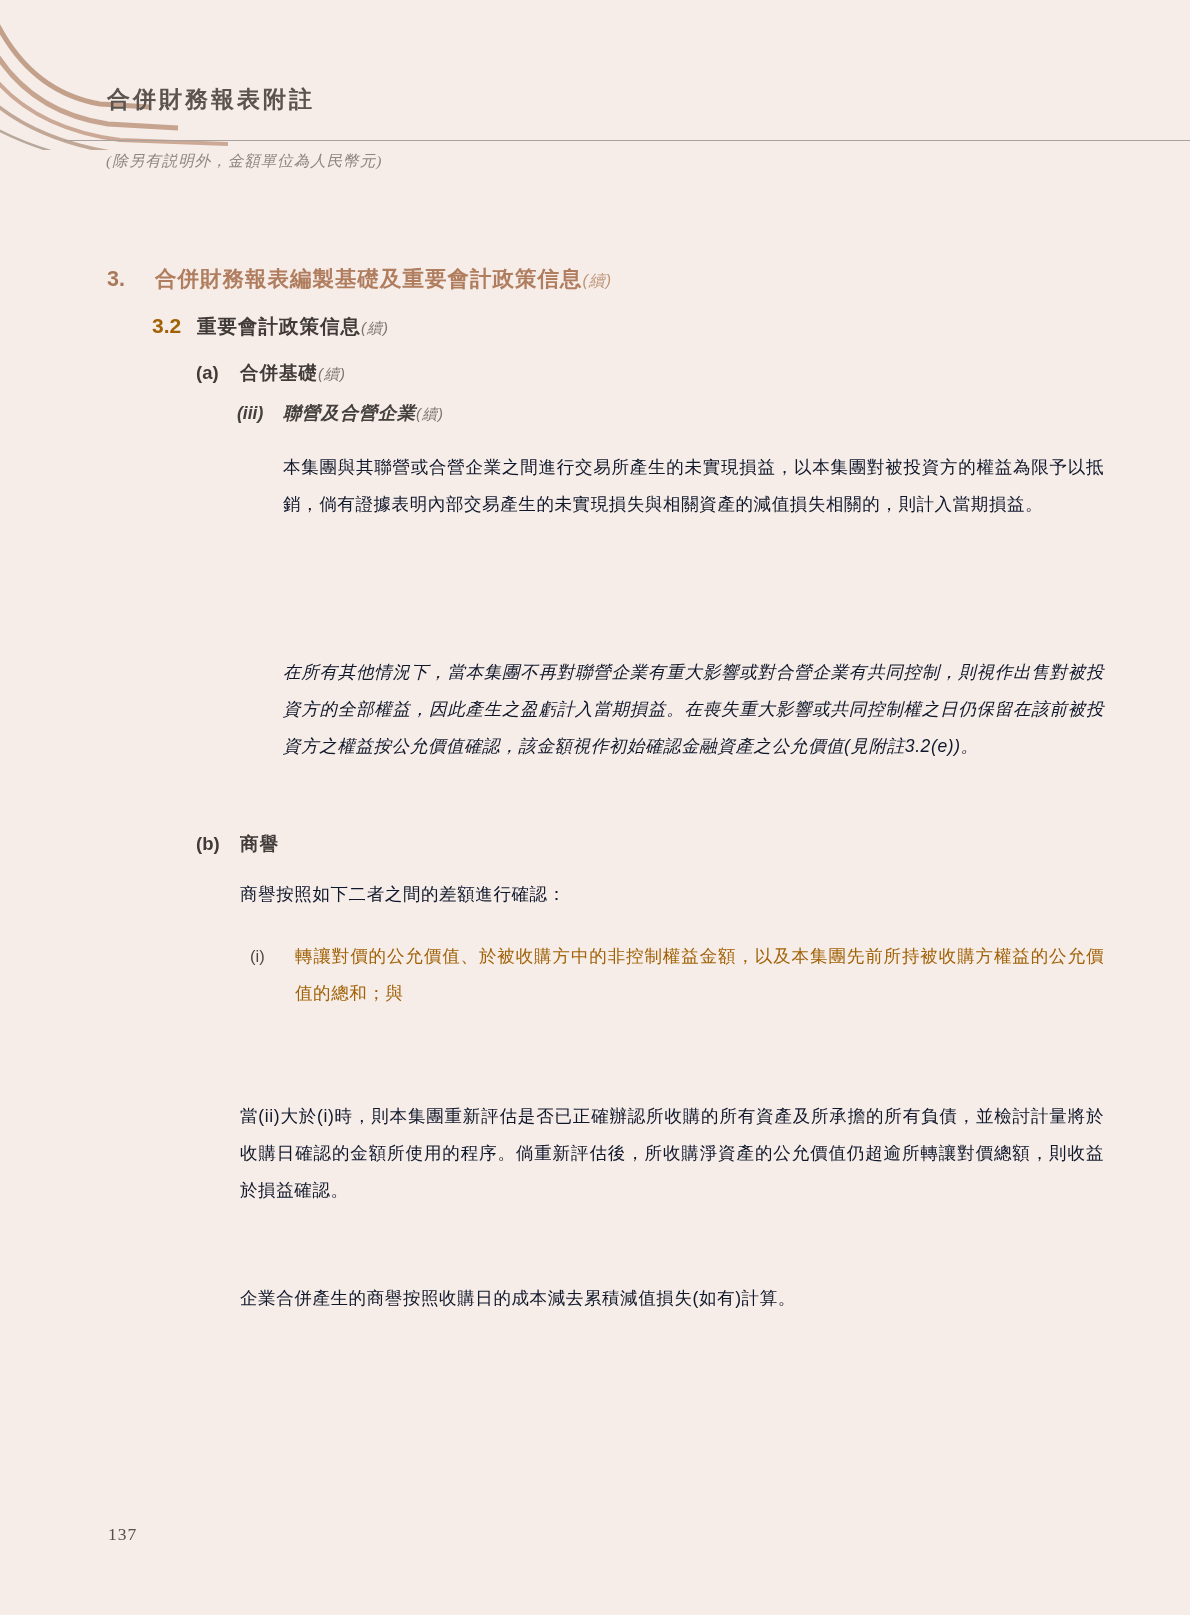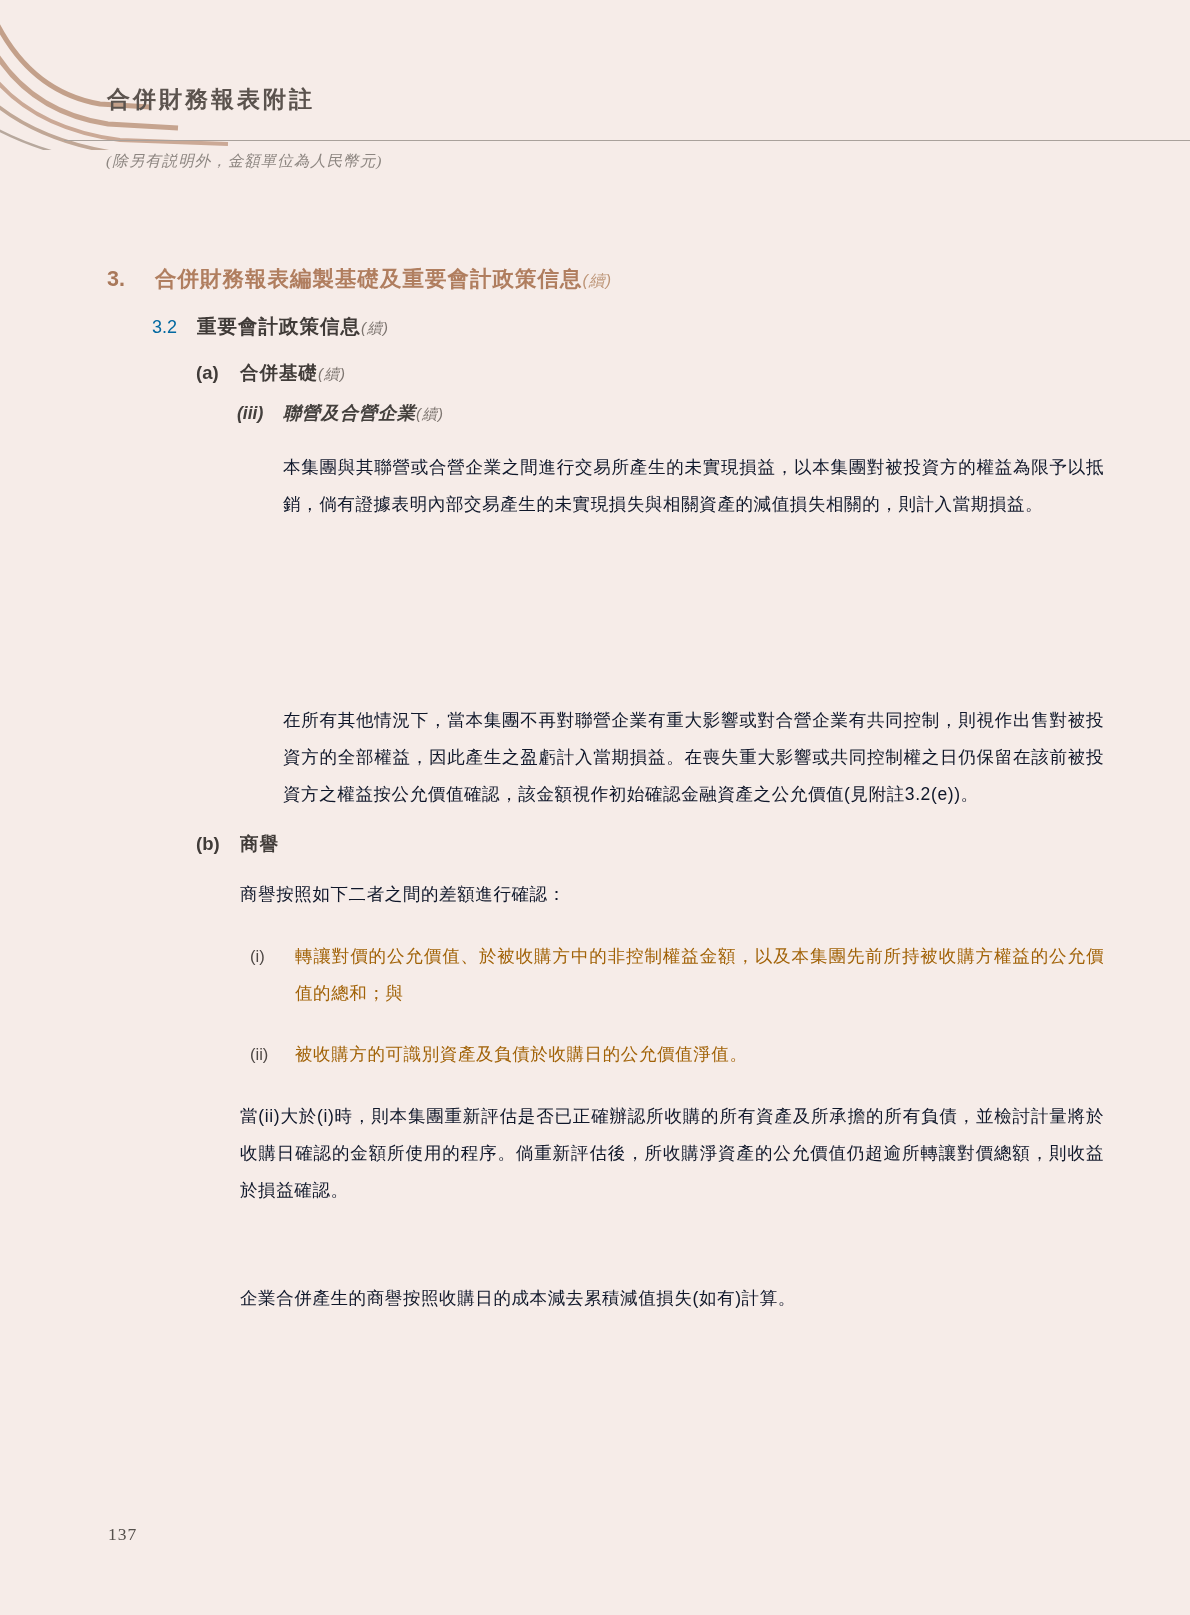--- a/index.html
+++ b/index.html
@@ -44,21 +44,21 @@
   
   .h-row { position: absolute; display: flex; align-items: baseline; }
   .h3-row { left: 107px; top: 264px; }
   .h3-num {
     width: 48px; flex: none;
     font-size: 21.5px; font-weight: 700; color: #a9785a;
   }
   .h3-title { font-size: 21.5px; font-weight: 700; color: #b07e5f; letter-spacing: 1px; }
   .h3-cont { font-size: 16px; font-style: italic; font-weight: 400; color: #bd9577; }
   .h32-row { left: 152px; top: 313px; }
-  .h32-num { width: 45px; flex: none; font-size: 18px; font-weight: 400; color: #0369a1; }
+  .h32-num { width: 45px; flex: none; font-size: 21px; font-weight: 700; color: #a16207; }
   .h32-title { font-size: 19.5px; font-weight: 700; color: #403b38; letter-spacing: 1px; }
   .ha-row { left: 196px; top: 360px; }
   .ha-num { width: 44px; flex: none; font-size: 18.5px; font-weight: 700; color: #403b38; }
   .ha-title { font-size: 18.5px; font-weight: 700; color: #403b38; letter-spacing: 1px; }
   .hiii-row { left: 237px; top: 401px; }
   .hiii-num { width: 46px; flex: none; font-size: 17.5px; font-weight: 700; font-style: italic; color: #44403d; }
   .hiii-title { font-size: 18px; font-weight: 700; font-style: italic; color: #44403d; letter-spacing: 1px; }
   .hb-row { left: 196px; top: 831px; }
   .cont-i { font-size: 15px; font-style: italic; font-weight: 400; color: #7d7570; }
   
@@ -122,36 +122,32 @@
     <span class="ha-num">(a)</span>
     <span class="ha-title"><span>合併基礎</span><span class="cont-i">(續)</span></span>
   </div>
 
   <div class="h-row hiii-row">
     <span class="hiii-num">(iii)</span>
     <span class="hiii-title"><span>聯營及合營企業</span><span class="cont-i">(續)</span></span>
   </div>
 
   <div class="para p-iii" style="top:449px;">本集團與其聯營或合營企業之間進行交易所產生的未實現損益，以本集團對被投資方的權益為限予以抵銷，倘有證據表明內部交易產生的未實現損失與相關資產的減值損失相關的，則計入當期損益。</div>
-  <div class="para p-iii" style="top:702px;">在所有其他情況下，當本集團不再對聯營企業有重大影響或對合營企業有共同控制，則視作出售對被投資方的全部權益，因此產生之盈虧計入當期損益。在喪失重大影響或共同控制權之日仍保留在該前被投資方之權益按公允價值確認，該金額視作初始確認金融資產之公允價值(見附註3.2(e))。</div>
+  <div class="para p-iii" style="top:654px;font-style:italic;">在所有其他情況下，當本集團不再對聯營企業有重大影響或對合營企業有共同控制，則視作出售對被投資方的全部權益，因此產生之盈虧計入當期損益。在喪失重大影響或共同控制權之日仍保留在該前被投資方之權益按公允價值確認，該金額視作初始確認金融資產之公允價值(見附註3.2(e))。</div>
 
   <div class="h-row hb-row">
     <span class="ha-num">(b)</span>
     <span class="ha-title">商譽</span>
   </div>
 
   <div class="para p-b" style="top:876px;">商譽按照如下二者之間的差額進行確認：</div>
 
   <div class="list-item" style="left:250px; top:938px;">
     <span class="li-label">(i)</span>
     <span class="li-text">轉讓對價的公允價值、於被收購方中的非控制權益金額，以及本集團先前所持被收購方權益的公允價值的總和；與</span>
   </div>
-  <div class="list-item" style="left:250px; top:1036px;">
-    <span class="li-label">(ii)</span>
-    <span class="li-text">被收購方的可識別資產及負債於收購日的公允價值淨值。</span>
-  </div>
 
   <div class="para p-b" style="top:1098px;">當(ii)大於(i)時，則本集團重新評估是否已正確辦認所收購的所有資產及所承擔的所有負債，並檢討計量將於收購日確認的金額所使用的程序。倘重新評估後，所收購淨資產的公允價值仍超逾所轉讓對價總額，則收益於損益確認。</div>
   <div class="para p-b" style="top:1280px;">企業合併產生的商譽按照收購日的成本減去累積減值損失(如有)計算。</div>
 
   <div class="page-number">137</div>
 
 </div>
 
 </body></html>

